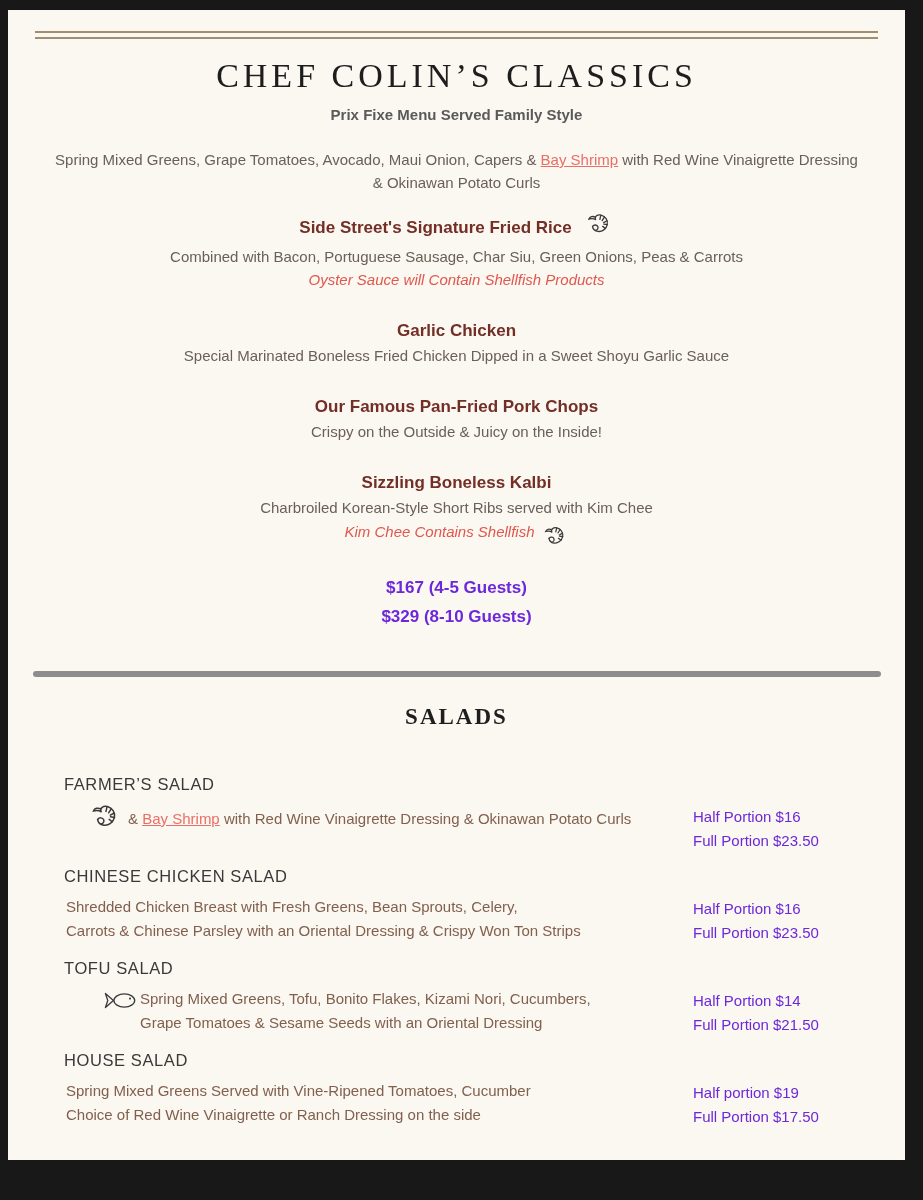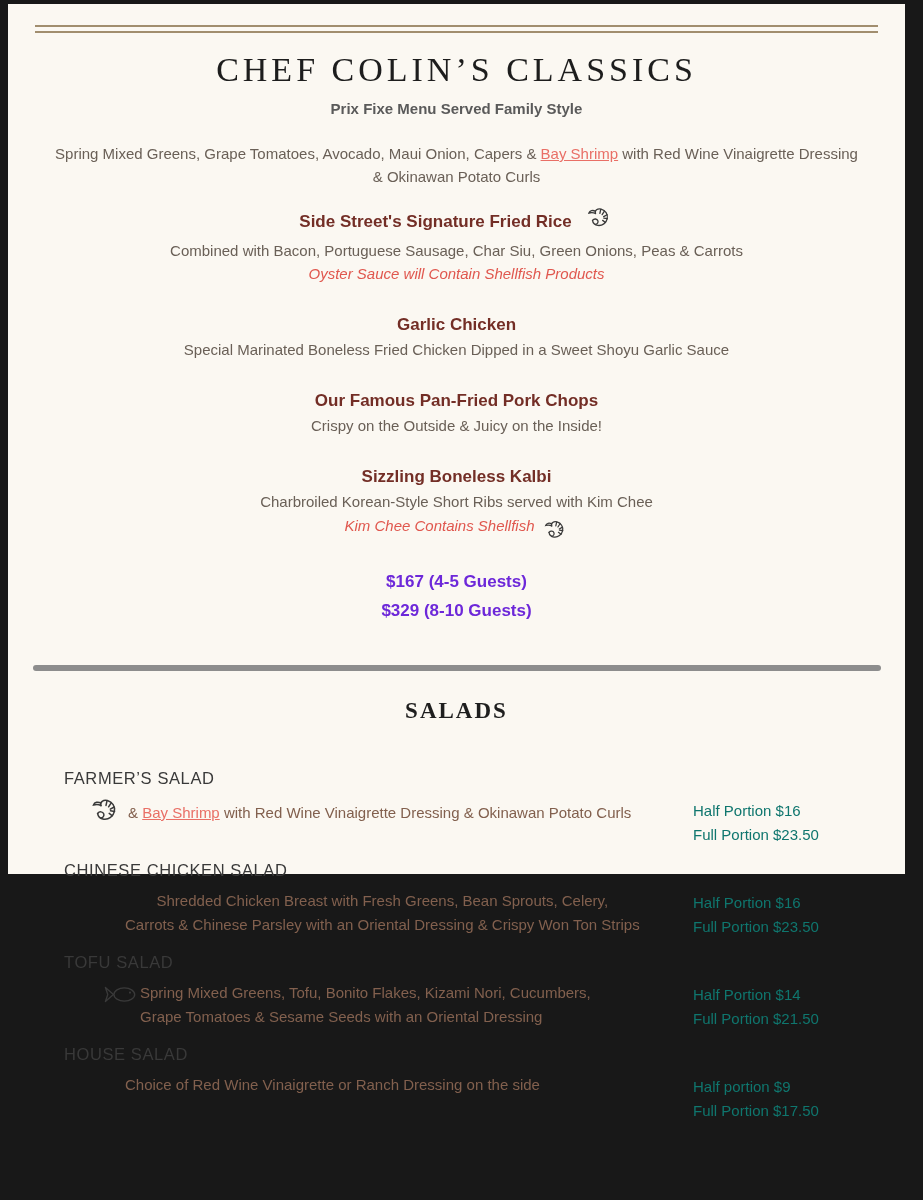--- a/index.html
+++ b/index.html
@@ -4,22 +4,22 @@
 <style>
   html,body{margin:0;padding:0;}
   body{
     width:923px;height:1200px;
     background:#181818;
     position:relative;
     font-family:"Liberation Sans", sans-serif;
     overflow:hidden;
   }
   .page{
-    position:absolute;left:8px;top:4px;
-    width:897px;height:870px;
+    position:absolute;left:8px;top:10px;
+    width:897px;height:1150px;
     background:#fbf8f2;
     box-sizing:border-box;
   }
   
   .double-rule{
     margin:21px auto 0 27px;
     width:843px;height:4px;
     border-top:2px solid #a18e6f;
     border-bottom:2px solid #a18e6f;
     box-sizing:content-box;
@@ -108,34 +108,34 @@
   .salad-row{
     display:flex;
     align-items:flex-start;
     padding-right:12px;
   }
   .salad-desc-area{
     flex:1;
     display:flex;
     align-items:center;
   }
-  .salad-desc-area.no-icon{padding-left:117px;text-align:center;}
+  .salad-desc-area.no-icon{padding-left:58px;}
   .salad-desc-area.with-icon{padding-left:80px;}
   .salad-desc-area.with-icon-tight{padding-left:96px;align-items:flex-start;}
   .salad-icon{margin-right:6px;flex:none;}
   .salad-desc{
     font-size:15px;
     color:#82604e;
     line-height:24px;
   }
   .price-block{
     flex:none;
     width:200px;
     font-size:15px;
-    color:#0f766e;
+    color:#6d28d9;
     line-height:24px;
     padding-top:2px;
   }
   .mt-150{margin-top:26px;}
   .mt-190{margin-top:23px;}
   .mt-272{margin-top:21px;}
   .mt-352{margin-top:29px;}
   .mt-412{margin-top:29px;}
   .mt-472{margin-top:29px;}
   svg{display:block;}
@@ -282,25 +282,26 @@
           <div>Full Portion $21.50</div>
         </div>
       </div>
     </div>
 
     <div class="salad-item">
       <div class="salad-name">HOUSE SALAD</div>
       <div class="salad-row">
         <div class="salad-desc-area no-icon">
           <div class="salad-desc">
+            <div>Spring Mixed Greens Served with Vine-Ripened Tomatoes, Cucumber</div>
             <div>Choice of Red Wine Vinaigrette or Ranch Dressing on the side</div>
           </div>
         </div>
         <div class="price-block">
-          <div>Half portion $9</div>
+          <div>Half portion $19</div>
           <div>Full Portion $17.50</div>
         </div>
       </div>
     </div>
 
   </div>
 
 </div>
 
 </body></html>

